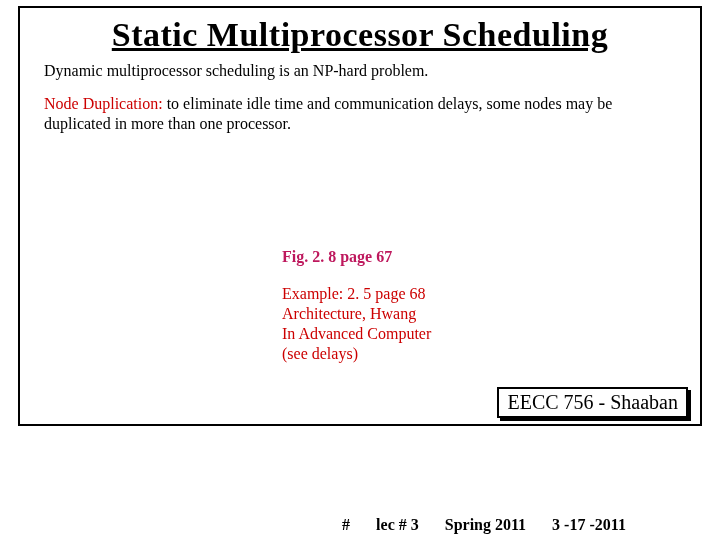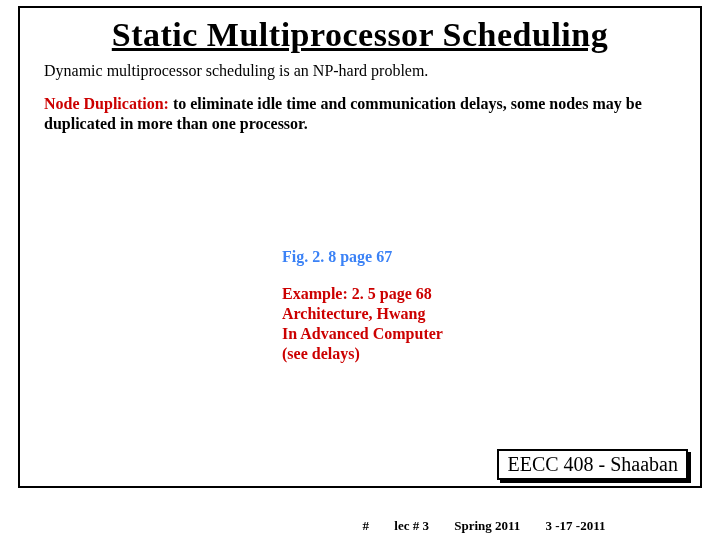--- a/index.html
+++ b/index.html
@@ -9,59 +9,59 @@
     background: #ffffff;
     font-family: "Times New Roman", Times, serif;
     position: relative;
     overflow: hidden;
   }
   .slide-frame {
     position: absolute;
     top: 6px;
     left: 18px;
     width: 684px;
-    height: 482px;
+    height: 420px;
     border: 2px solid #000;
     background: #fff;
     padding: 8px 24px 8px 24px;
   }
   .title {
     font-size: 34px;
     font-weight: bold;
     text-align: center;
     text-decoration: underline;
     margin-bottom: 8px;
     letter-spacing: 0.5px;
   }
   .body-line1 {
     font-size: 16px;
     font-weight: normal;
     margin-bottom: 14px;
   }
   .body-line2 {
     font-size: 16px;
-    font-weight: bold;
+    font-weight: normal;
     line-height: 1.25;
   }
   .red { color: #cc0000; }
   .refs {
     position: absolute;
     left: 262px;
     top: 240px;
     width: 250px;
   }
   .fig-line {
     font-size: 16px;
     font-weight: bold;
-    color: #3b82f6;
+    color: #be185d;
     margin-bottom: 18px;
   }
   .example-block {
     font-size: 16px;
-    font-weight: bold;
+    font-weight: normal;
     color: #cc0000;
     line-height: 1.25;
   }
   .footer-badge {
     position: absolute;
     right: 12px;
     bottom: 6px;
     border: 2px solid #000;
     box-shadow: 3px 3px 0 #000;
     background: #fff;
@@ -69,21 +69,21 @@
     font-weight: normal;
     padding: 2px 8px 2px 8px;
     font-family: "Times New Roman", Times, serif;
   }
   .footer-meta {
     position: absolute;
     left: 0;
     right: 0;
     bottom: 6px;
     width: 720px;
-    font-size: 13px;
+    font-size: 16px;
     font-weight: bold;
     text-align: center;
   }
   .footer-meta span { display: inline-block; }
   .footer-left { margin-left: 248px; }
   .footer-right { margin-left: 22px; }
 </style>
 </head>
 <body>
 
@@ -99,21 +99,21 @@
   <div class="refs">
     <div class="fig-line">Fig. 2. 8 page 67</div>
     <div class="example-block">
       <div>Example: 2. 5 page 68</div>
       <div>Architecture, Hwang</div>
       <div>In Advanced  Computer</div>
       <div>(see delays)</div>
     </div>
   </div>
 
-  <div class="footer-badge">EECC 408 - Shaaban</div>
+  <div class="footer-badge">EECC 756 - Shaaban</div>
 </div>
 
 <div class="footer-meta">
   <span class="footer-left">#</span>
   <span class="footer-right">lec # 3</span>
   <span class="footer-right">Spring 2011</span>
   <span class="footer-right">3 -17 -2011</span>
 </div>
 
 </body></html>

